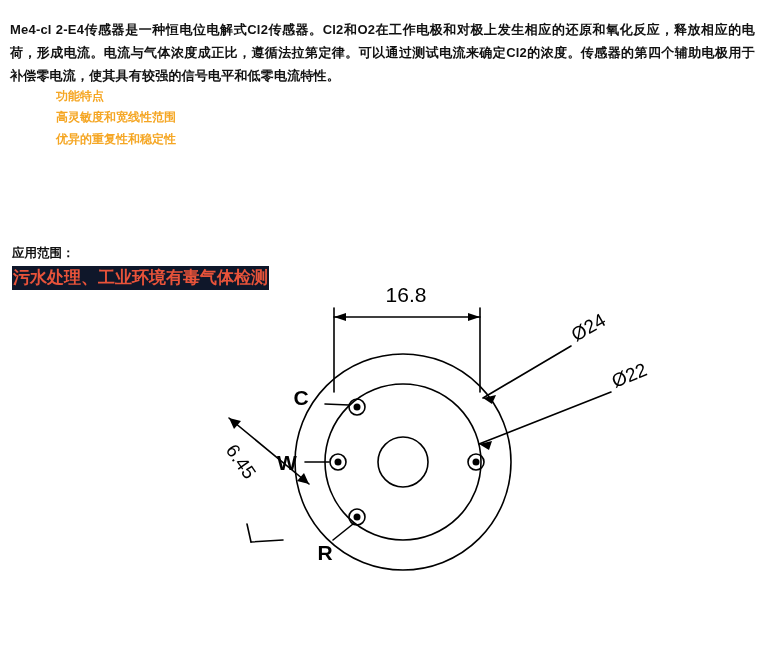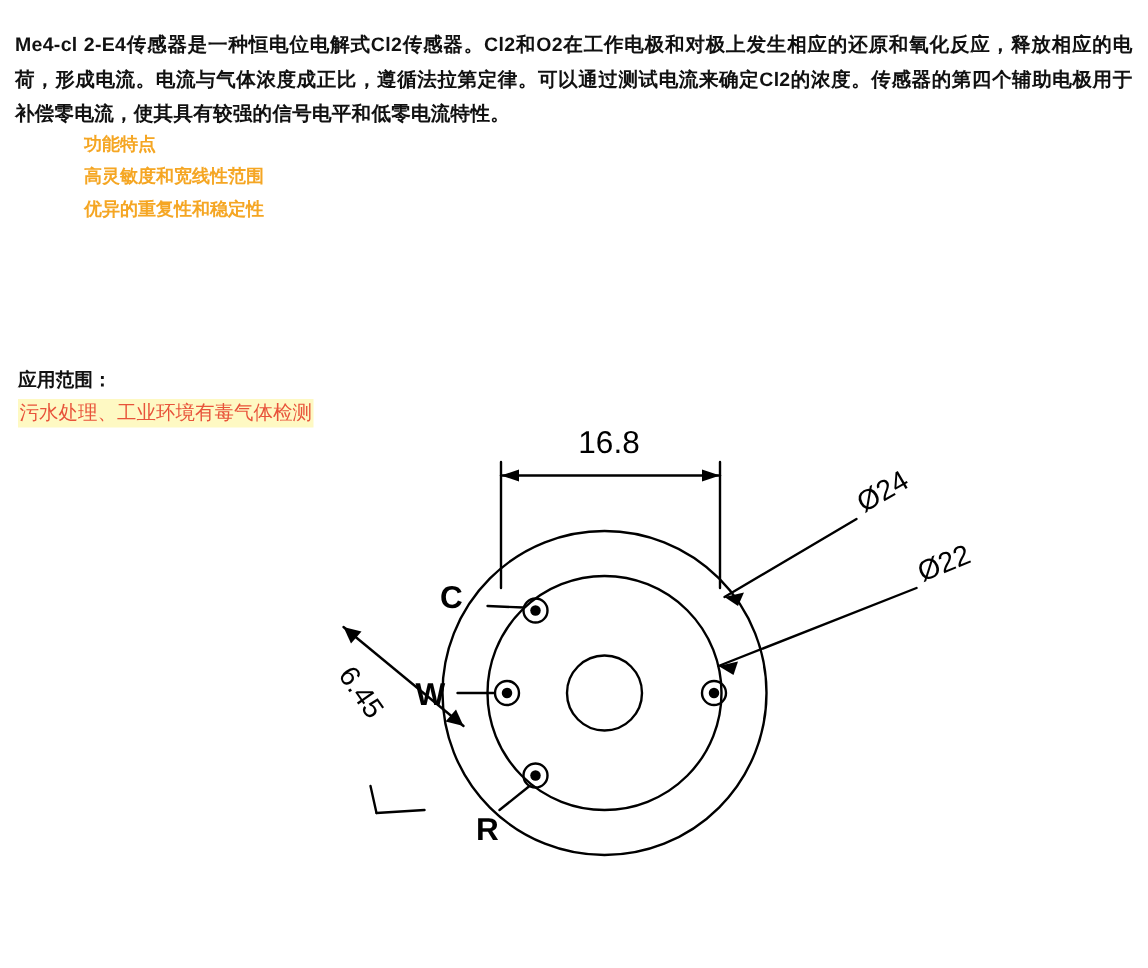--- a/index.html
+++ b/index.html
@@ -53,24 +53,24 @@
     width: 500px;
     margin-top: 46px;
   }
   .apply .apply-title {
     font-size: 12.5px;
     font-weight: bold;
     color: #111111;
     line-height: 1.9;
   }
   .apply .apply-value {
-    font-size: 13px;
-    font-weight: normal;
+    font-size: 17px;
+    font-weight: bold;
     color: #e8533a;
-    background: #fef9c3;
+    background: #0f172a;
     display: inline-block;
     line-height: 1.45;
     padding: 0 1px;
   }
   .drawing {
     position: absolute;
     left: 15px;
     top: 272px;
     width: 765px;
     height: 373px;

